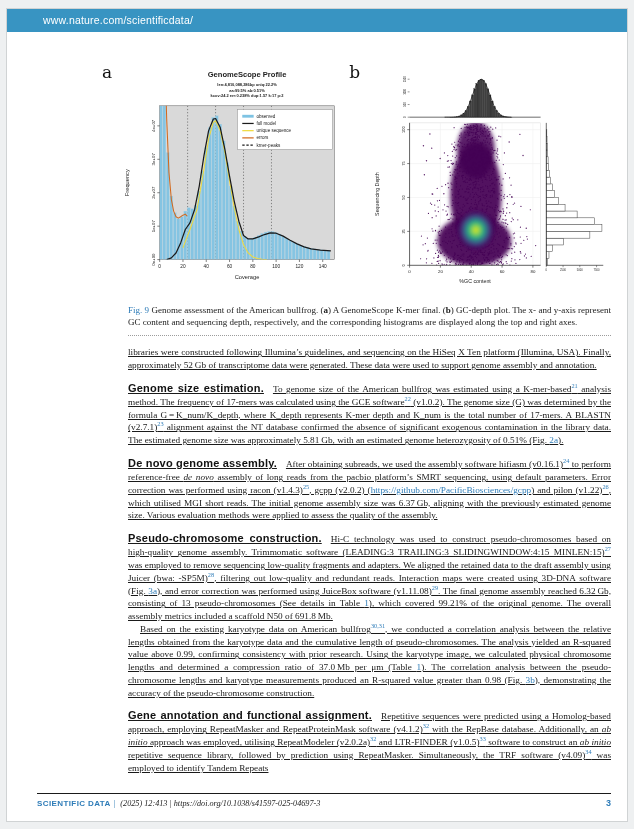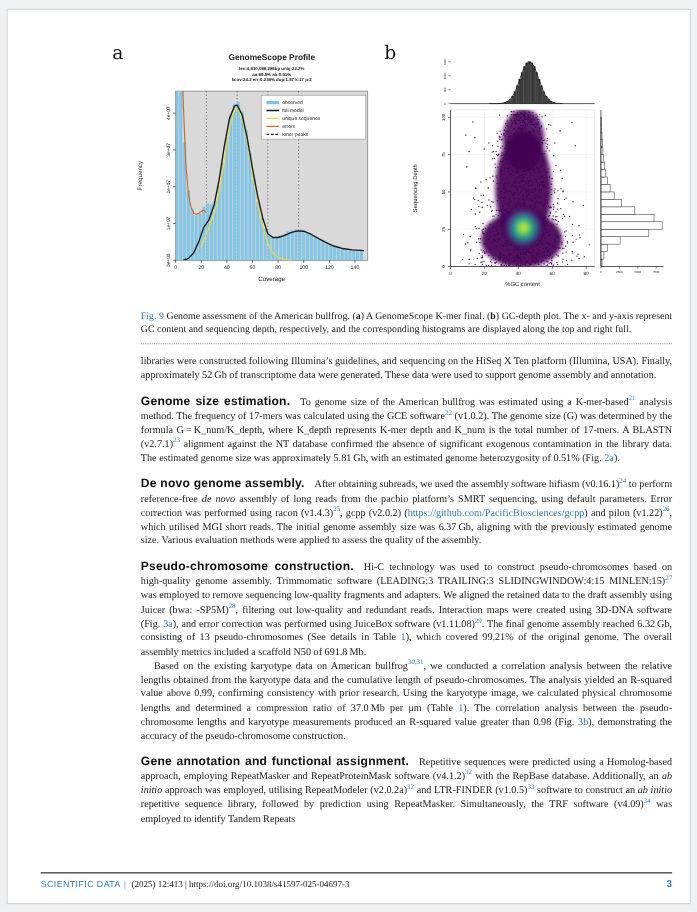--- a/index.html
+++ b/index.html
@@ -6,41 +6,44 @@
   body{background:#eef0f1;font-family:"Liberation Serif",serif;width:634px;height:829px;overflow:hidden;}
   .page{position:relative;width:620px;height:812px;margin:8px 6px;background:#ffffff;border:1px solid #d0d3d4;overflow:hidden;}
   .browser-bar{height:23px;background:var(--hdr,#3894c2);color:#fff;font-family:"Liberation Sans",sans-serif;
     font-size:10.5px;line-height:23px;padding-left:36px;letter-spacing:.2px;}
   .content{padding:26px 16px 0 121px;}
   .fig-row{display:flex;align-items:flex-start;margin-left:-26px;}
   .panel-label{font-family:"DejaVu Serif",serif;font-size:17px;color:#111;margin:4px 4px 0 0;}
   .caption{font-size:9px;line-height:1.35;margin:8px 0 0 0;text-align:justify;color:#1a1a1a;}
   .figlabel{color:var(--link,#2e7cb8);}
   .dotted-rule{border-top:1px dotted #9c9c9c;margin:7px 0 10px 0;height:0;}
-  .body-para{font-size:9.25px;line-height:1.38;text-align:justify;color:#1a1a1a;margin:0;}
+  .body-para{font-size:9.25px;line-height:1.38;text-align:justify;color:#1a1a1a;margin:0;text-decoration:underline;}
   .body-para.gap{margin-top:9px;}
   .body-para.cont{margin-top:0;text-indent:12px;}
   .sec-head{font-family:"Liberation Sans",sans-serif;font-weight:bold;font-size:11px;letter-spacing:.2px;margin-right:9px;color:#111;}
   .link{color:var(--link,#2e7cb8);}
   sup.sup{color:var(--link,#2e7cb8);font-size:6.3px;line-height:0;}
   em{font-style:italic;}
   .footer{position:absolute;left:30px;right:16px;bottom:13px;}
   .footer-rule{border-top:1.5px solid #1a1a1a;margin-bottom:4px;}
   .footer-line{display:flex;align-items:baseline;font-size:8.2px;}
-  .journal{color:var(--link,#2e7cb8);font-family:"Liberation Sans",sans-serif;font-weight:normal;letter-spacing:.4px;font-size:8px;}
+  .journal{color:var(--link,#2e7cb8);font-family:"Liberation Sans",sans-serif;font-weight:bold;letter-spacing:.4px;font-size:8px;}
   .fsep{color:var(--link,#2e7cb8);margin:0 5px 0 3px;}
-  .citation{color:#222;text-align:center;}
+  .citation{font-style:italic;color:#222;text-align:center;}
   .pageno{margin-left:auto;color:var(--link,#2e7cb8);font-family:"Liberation Sans",sans-serif;font-weight:bold;font-size:9px;}
   svg{display:block;}
   svg text{font-family:"Liberation Sans",sans-serif;fill:#222;}
 </style>
 </head>
 <body>
 
 <div class="page">
+  <div class="browser-bar">
+    <span>www.nature.com/scientificdata/</span>
+  </div>
   <div class="content">
     <div class="fig-row">
       <span class="panel-label">a</span>
       <svg id="chart-a" width="235" height="238" viewBox="0 0 235 238">
           <text x="138" y="14" font-size="8" text-anchor="middle" fill="#111" font-weight="bold">GenomeScope Profile</text>
           <text x="138" y="23.5" font-size="4.2" text-anchor="middle" fill="#333" font-weight="bold">len:4,810,088,286bp uniq:22.2%</text>
           <text x="138" y="29.1" font-size="4.2" text-anchor="middle" fill="#333" font-weight="bold">aa:99.5% ab:0.51%</text>
           <text x="138" y="34.7" font-size="4.2" text-anchor="middle" fill="#333" font-weight="bold">kcov:24.2 err:0.238% dup:1.57 k:17 p:2</text>
           <rect x="46" y="44" width="184" height="162" fill="#d9d9d9" stroke="#555" stroke-width="0.5"></rect>
           <defs>
@@ -276,21 +279,21 @@
           <line x1="192" y1="212" x2="192" y2="214" stroke="#222" stroke-width="0.5"></line>
           <text x="192" y="218.5" font-size="2.8" text-anchor="middle" fill="#444">0</text>
           <line x1="209.64705882352942" y1="212" x2="209.64705882352942" y2="214" stroke="#222" stroke-width="0.5"></line>
           <text x="209.64705882352942" y="218.5" font-size="2.8" text-anchor="middle" fill="#444">2500</text>
           <line x1="227.29411764705884" y1="212" x2="227.29411764705884" y2="214" stroke="#222" stroke-width="0.5"></line>
           <text x="227.29411764705884" y="218.5" font-size="2.8" text-anchor="middle" fill="#444">5000</text>
           <line x1="244.94117647058823" y1="212" x2="244.94117647058823" y2="214" stroke="#222" stroke-width="0.5"></line>
           <text x="244.94117647058823" y="218.5" font-size="2.8" text-anchor="middle" fill="#444">7500</text>
         </svg>
     </div>
-    <p class="caption"><span class="figlabel">Fig. 9</span><span>  Genome assessment of the American bullfrog. (</span><b>a</b><span>) A GenomeScope K-mer final. (</span><b>b</b><span>) GC-depth plot. The x- and y-axis represent GC content and sequencing depth, respectively, and the corresponding histograms are displayed along the top and right full.</span></p>
+    <p class="caption"><span class="figlabel">Fig. 9</span><span>  Genome assessment of the American bullfrog. (</span><b>a</b><span>) A GenomeScope K-mer final. (</span><b>b</b><span>) GC-depth plot. The x- and y-axis represent GC content and sequencing depth, respectively, and the corresponding histograms are displayed along the top and right axes.</span></p>
     <div class="dotted-rule"></div>
     <div id="sections">
         <p class="body-para"><span>libraries were constructed following Illumina’s guidelines, and sequencing on the HiSeq X Ten platform (Illumina, USA). Finally, approximately 52 Gb of transcriptome data were generated. These data were used to support genome assembly and annotation.</span></p>
         <p class="body-para gap"><span class="sec-head">Genome size estimation.</span><span>To genome size of the American bullfrog was estimated using a K-mer-based</span><sup class="sup">21</sup><span> analysis method. The frequency of 17-mers was calculated using the GCE software</span><sup class="sup">22</sup><span> (v1.0.2). The genome size (G) was determined by the formula G = K_num/K_depth, where K_depth represents K-mer depth and K_num is the total number of 17-mers. A BLASTN (v2.7.1)</span><sup class="sup">23</sup><span> alignment against the NT database confirmed the absence of significant exogenous contamination in the library data. The estimated genome size was approximately 5.81 Gb, with an estimated genome heterozygosity of 0.51% (Fig.&nbsp;</span><span class="link">2a</span><span>).</span></p>
         <p class="body-para gap"><span class="sec-head">De novo genome assembly.</span><span>After obtaining subreads, we used the assembly software hifiasm (v0.16.1)</span><sup class="sup">24</sup><span> to perform reference-free </span><em>de novo</em><span> assembly of long reads from the pacbio platform’s SMRT sequencing, using default parameters. Error correction was performed using racon (v1.4.3)</span><sup class="sup">25</sup><span>, gcpp (v2.0.2) (</span><span class="link">https://github.com/PacificBiosciences/gcpp</span><span>) and pilon (v1.22)</span><sup class="sup">26</sup><span>, which utilised MGI short reads. The initial genome assembly size was 6.37 Gb, aligning with the previously estimated genome size. Various evaluation methods were applied to assess the quality of the assembly.</span></p>
         <p class="body-para gap"><span class="sec-head">Pseudo-chromosome construction.</span><span>Hi-C technology was used to construct pseudo-chromosomes based on high-quality genome assembly. Trimmomatic software (LEADING:3 TRAILING:3 SLIDINGWINDOW:4:15 MINLEN:15)</span><sup class="sup">27</sup><span> was employed to remove sequencing low-quality fragments and adapters. We aligned the retained data to the draft assembly using Juicer (bwa: -SP5M)</span><sup class="sup">28</sup><span>, filtering out low-quality and redundant reads. Interaction maps were created using 3D-DNA software (Fig.&nbsp;</span><span class="link">3a</span><span>), and error correction was performed using JuiceBox software (v1.11.08)</span><sup class="sup">29</sup><span>. The final genome assembly reached 6.32 Gb, consisting of 13 pseudo-chromosomes (See details in Table&nbsp;</span><span class="link">1</span><span>), which covered 99.21% of the original genome. The overall assembly metrics included a scaffold N50 of 691.8 Mb.</span></p>
         <p class="body-para cont"><span>Based on the existing karyotype data on American bullfrog</span><sup class="sup">30,31</sup><span>, we conducted a correlation analysis between the relative lengths obtained from the karyotype data and the cumulative length of pseudo-chromosomes. The analysis yielded an R-squared value above 0.99, confirming consistency with prior research. Using the karyotype image, we calculated physical chromosome lengths and determined a compression ratio of 37.0 Mb per μm (Table&nbsp;</span><span class="link">1</span><span>). The correlation analysis between the pseudo-chromosome lengths and karyotype measurements produced an R-squared value greater than 0.98 (Fig.&nbsp;</span><span class="link">3b</span><span>), demonstrating the accuracy of the pseudo-chromosome construction.</span></p>
         <p class="body-para gap"><span class="sec-head">Gene annotation and functional assignment.</span><span>Repetitive sequences were predicted using a Homolog-based approach, employing RepeatMasker and RepeatProteinMask software (v4.1.2)</span><sup class="sup">32</sup><span> with the RepBase database. Additionally, an </span><em>ab initio</em><span> approach was employed, utilising RepeatModeler (v2.0.2a)</span><sup class="sup">32</sup><span> and LTR-FINDER (v1.0.5)</span><sup class="sup">33</sup><span> software to construct an </span><em>ab initio</em><span> repetitive sequence library, followed by prediction using RepeatMasker. Simultaneously, the TRF software (v4.09)</span><sup class="sup">34</sup><span> was employed to identify Tandem Repeats</span></p>
       </div>
   </div>

